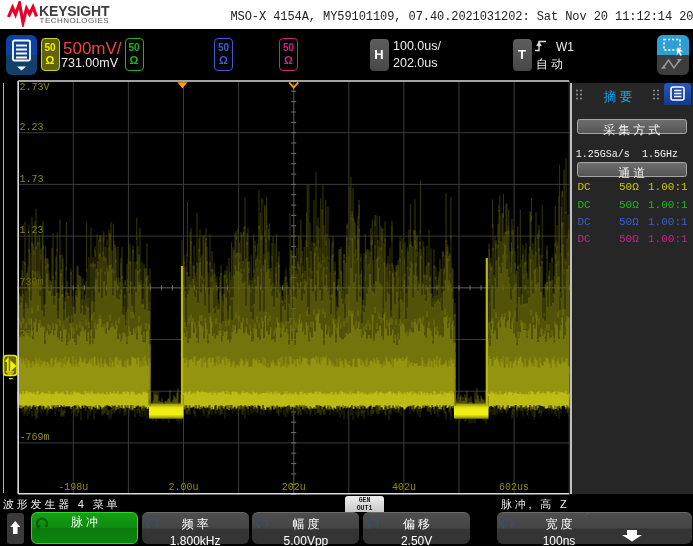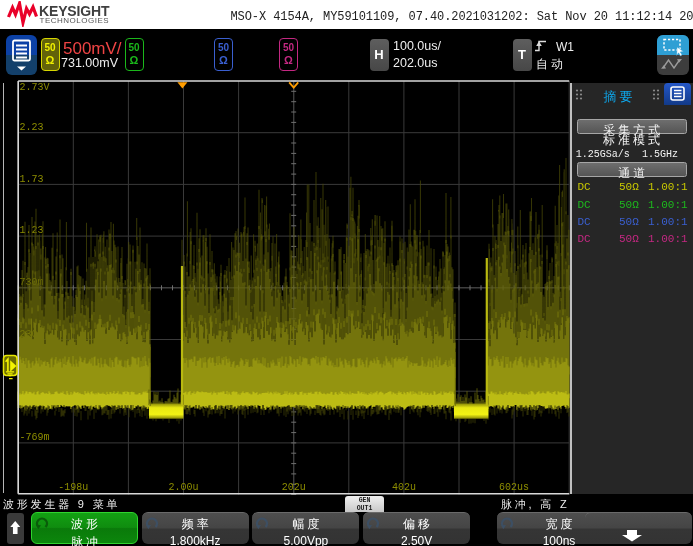--- a/index.html
+++ b/index.html
@@ -149,21 +149,20 @@
       </g>
     </svg>
   <div class="abs" style="left:0;top:4.5px;width:92px;text-align:center;color:#0ea5e9"><span class="c12" style="font-size:13px">摘要</span></div>
   <div class="abs" style="left:92px;top:0;width:26.5px;height:22px;border-radius:4px 4px 0 0;background:linear-gradient(#2457c8,#123a88)">
     <svg width="26.5" height="22" viewBox="0 0 26.5 22">
         <rect x="7" y="4" width="13" height="13" rx="2" fill="none" stroke="#fff" stroke-width="1.6"></rect>
         <path stroke="#fff" stroke-width="1.5" d="M10 7.5h7.5M10 10.5h7.5M10 13.5h7.5"></path>
       </svg>
   </div>
   <div class="sbtn" style="top:36px"><span class="c12" style="line-height:13px;display:inline-block">采集方式</span></div>
-  <div class="abs" style="left:0;top:47px;width:119px;text-align:center;color:#f2f2f2"><span class="c12">标准模式</span></div>
   <div class="abs mono" style="left:3.8px;top:66.5px;font-size:10px;color:#f2f2f2">1.25GSa/s</div>
   <div class="abs mono" style="left:70px;top:66.5px;font-size:10px;color:#f2f2f2">1.5GHz</div>
   <div class="sbtn" style="top:79.5px"><span class="c12" style="line-height:13px;display:inline-block">通道</span></div>
   <div class="dcr" style="top:98.6px;color:#c8c800">
       <span style="position:absolute;left:5.5px">DC</span>
       <span style="position:absolute;left:47px">50Ω</span>
       <span style="position:absolute;left:76px">1.00:1</span>
     </div>
   <div class="dcr" style="top:116px;color:#1db81d">
       <span style="position:absolute;left:5.5px">DC</span>
@@ -175,36 +174,35 @@
       <span style="position:absolute;left:47px">50Ω</span>
       <span style="position:absolute;left:76px">1.00:1</span>
     </div>
   <div class="dcr" style="top:150.8px;color:#c42882">
       <span style="position:absolute;left:5.5px">DC</span>
       <span style="position:absolute;left:47px">50Ω</span>
       <span style="position:absolute;left:76px">1.00:1</span>
     </div>
 </div>
 <div class="abs" style="left:0;top:495px;width:693px;height:16.5px;background:#000">
-  <span class="abs c11" style="left:3px;top:1.5px;color:#f0f0f0">波形发生器 9 菜单</span>
+  <span class="abs c11" style="left:3px;top:1.5px;color:#f0f0f0">波形发生器 4 菜单</span>
   <div class="abs mono" style="left:345px;top:1px;width:39px;height:15.5px;background:linear-gradient(#f0f0f0,#c8c8c8);border-radius:3px 3px 0 0;color:#1a1a1a;font-size:6.5px;font-weight:bold;text-align:center;line-height:7.5px;padding-top:1px">GEN<br>OUT1</div>
   <span class="abs c11" style="left:501px;top:1.5px;color:#f0f0f0">脉冲, 高 Z</span>
 </div>
 <div class="abs" style="left:0;top:511.5px;width:693px;height:34.5px;background:#000"></div>
 <div class="abs" style="left:7px;top:512.5px;width:16.5px;height:31px;border-radius:3px;background:#3a3a3a">
   <svg width="16.5" height="31" viewBox="0 0 16.5 31">
       <path fill="#fff" d="M8.25 8l5 6h-2.7v7h-4.6v-7h-2.7z"></path>
     </svg>
 </div>
 <div class="skey" style="left:31px;width:107px;background:linear-gradient(#13a013 0%,#0f8c0f 48%,#0a7a0a 52%,#0c860c 100%);border:1.5px solid #2fd42f">
   <svg class="knob" viewBox="0 0 13 13">
       <path fill="none" stroke="#0a5c0a" stroke-width="2.2" d="M3.2 10.2 A4.6 4.6 0 1 1 9.8 10.2"></path>
       <path fill="#0a5c0a" d="M1.2 8.2l4.4 0.4-2.6 3.6z"></path>
     </svg>
-  <div class="sklabel c12">波形</div>
   <div class="skval c12">脉冲</div>
 </div>
 <div class="skey" style="left:141.7px;width:107px">
   <svg class="knob" viewBox="0 0 13 13">
       <path fill="none" stroke="#3d4f63" stroke-width="2.2" d="M3.2 10.2 A4.6 4.6 0 1 1 9.8 10.2"></path>
       <path fill="#3d4f63" d="M1.2 8.2l4.4 0.4-2.6 3.6z"></path>
     </svg>
   <div class="sklabel c12">频率</div>
   <div class="skval">1.800kHz</div>
 </div>

